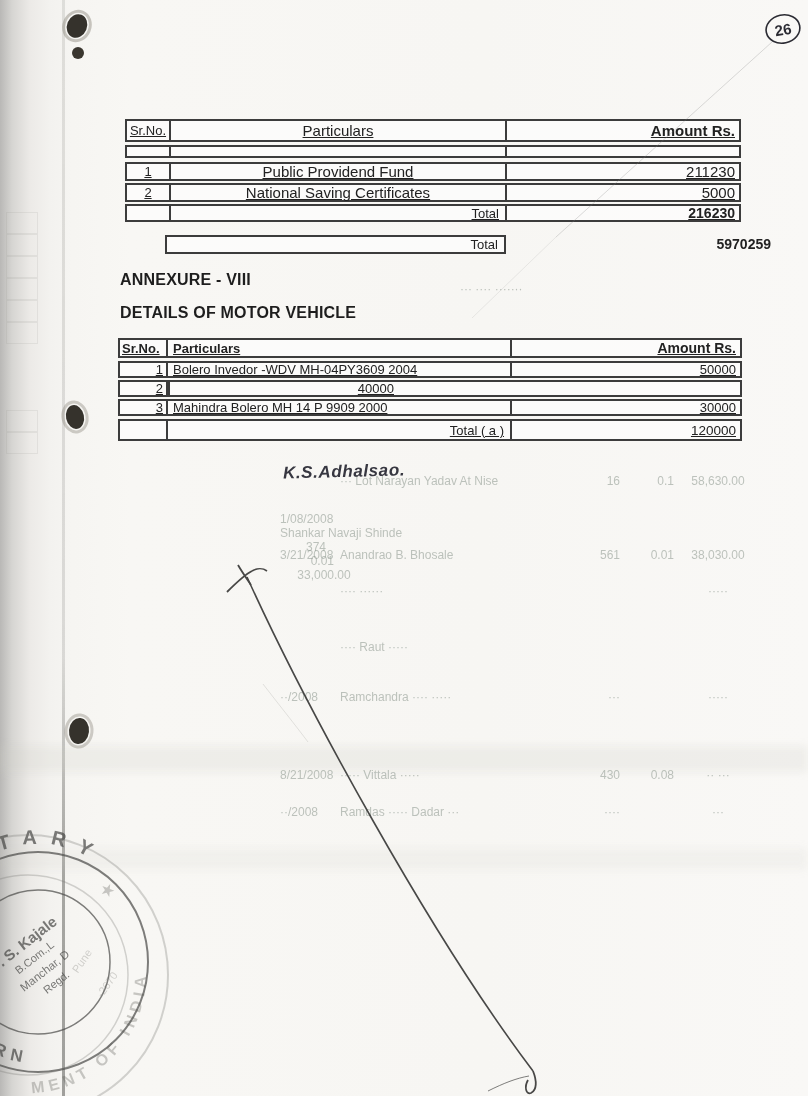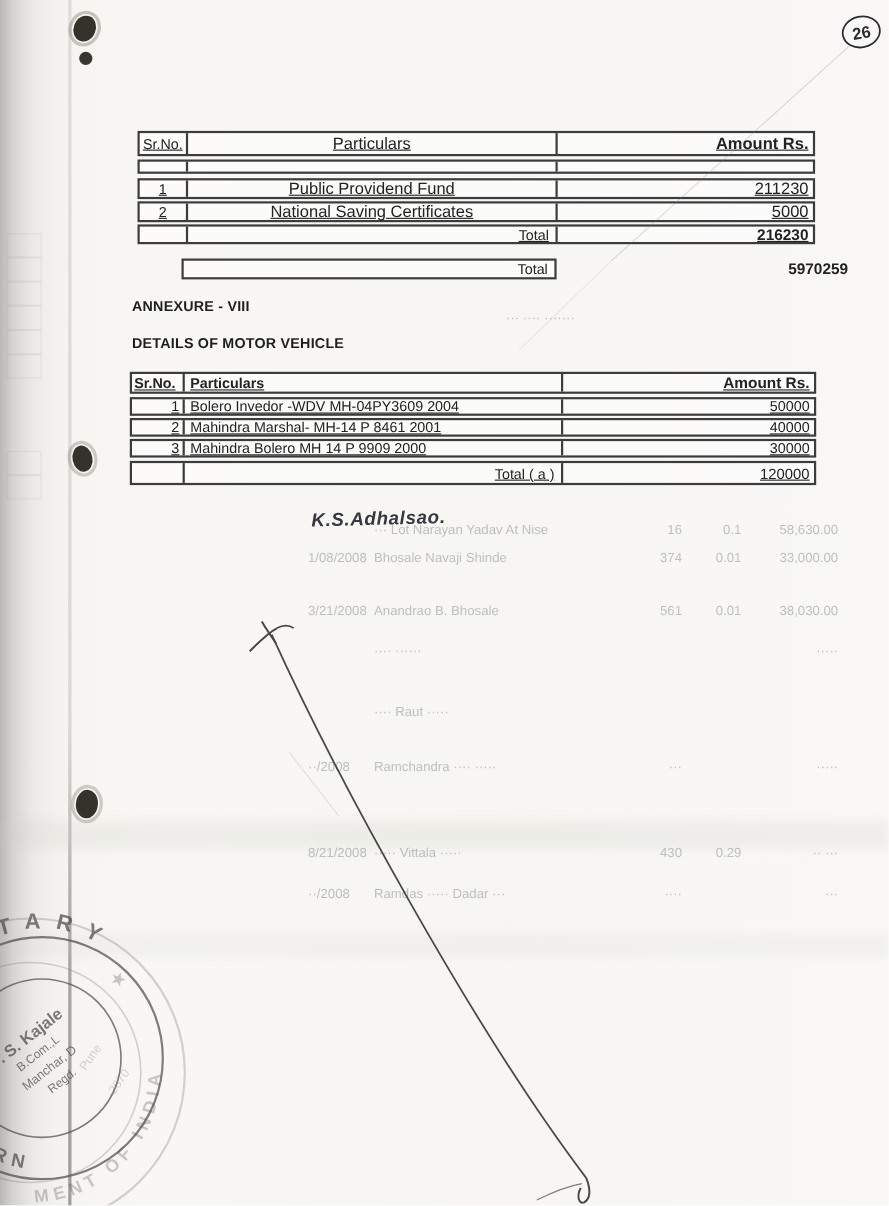--- a/index.html
+++ b/index.html
@@ -27,21 +27,21 @@
   .t1 .totalrow{height:18px;}
   .t1 .totalrow .part{justify-content:flex-end;padding-right:6px;font-size:13px;}
   .t1 .totalrow .amt{font-size:14px;font-weight:bold;}
   .t1 .head .amt{font-weight:bold;}
   
   .gtotal-box{position:absolute;left:165px;top:235px;width:341px;height:19px;border:2px solid #3c3c3c;
     background:rgba(255,255,255,.55);box-sizing:border-box;display:flex;align-items:center;justify-content:flex-end;
     padding-right:6px;font-size:13px;}
   .gtotal-amt{position:absolute;left:631px;top:236px;width:140px;text-align:right;font-size:14px;font-weight:bold;}
   
-  .heading{position:absolute;left:120px;font-size:13px;font-weight:bold;letter-spacing:.2px;color:#1e1e1e;}
+  .heading{position:absolute;left:120px;font-size:16px;font-weight:bold;letter-spacing:.2px;color:#1e1e1e;}
   
   .t2{left:118px;top:338px;width:624px;}
   .t2 .sr{width:48px;border-right:2px solid #3c3c3c;justify-content:flex-end;padding-right:3px;font-size:13px;}
   .t2 .part{flex:1;justify-content:flex-start;padding-left:5px;font-size:13px;}
   .t2 .amt{width:230px;border-left:2px solid #3c3c3c;justify-content:flex-end;padding-right:4px;font-size:13px;}
   .t2 .head{height:20px;font-weight:bold;}
   .t2 .head .sr{justify-content:flex-start;padding-left:2px;}
   .t2 .head .amt{font-size:14px;}
   .t2 .r{height:17px;margin-bottom:2px;}
   .t2 .totalrow{height:22px;margin-top:3px;}
@@ -50,21 +50,21 @@
   
   .handwriting{position:absolute;left:283px;top:462px;font-size:17px;font-style:italic;font-weight:bold;
     color:#23232e;letter-spacing:.6px;transform:rotate(-1.5deg);opacity:.9;}
   
   .ghost-row{position:absolute;left:280px;width:482px;display:flex;color:rgba(138,150,140,.55);
     font-size:12px;filter:blur(.55px);}
   .g-date{width:60px;}
   .g-name{flex:1;}
   .g-n1{width:46px;text-align:right;}
   .g-n2{width:54px;text-align:right;}
-  .g-amt{width:88px;text-align:right;}
+  .g-amt{width:88px;text-align:center;}
   .ghost-box{position:absolute;left:6px;width:30px;height:20px;border:1px solid rgba(150,150,143,.15);}
   .overlay{position:absolute;left:0;top:0;pointer-events:none;}
 </style>
 </head>
 <body>
 
 <div class="page">
 
   <div class="crease"></div>
   <div class="smudge" style="top:746px;height:26px;"></div>
@@ -82,23 +82,23 @@
   <div class="ghost-row" style="top:282px;left:460px;width:300px;">
     <span class="g-name">··· ···· ·······</span>
   </div>
   <div class="ghost-row" style="top:474px;">
     <span class="g-date"></span>
     <span class="g-name">··· Lot Narayan Yadav At Nise</span>
     <span class="g-n1">16</span>
     <span class="g-n2">0.1</span>
     <span class="g-amt">58,630.00</span>
   </div>
-  <div class="ghost-row" style="top:500px;">
+  <div class="ghost-row" style="top:512px;flex-direction:column;">
     <span class="g-date">1/08/2008</span>
-    <span class="g-name">Bhosale Navaji Shinde</span>
+    <span class="g-name">Shankar Navaji Shinde</span>
     <span class="g-n1">374</span>
     <span class="g-n2">0.01</span>
     <span class="g-amt">33,000.00</span>
   </div>
   <div class="ghost-row" style="top:548px;">
     <span class="g-date">3/21/2008</span>
     <span class="g-name">Anandrao B. Bhosale</span>
     <span class="g-n1">561</span>
     <span class="g-n2">0.01</span>
     <span class="g-amt">38,030.00</span>
@@ -121,21 +121,21 @@
     <span class="g-date">··/2008</span>
     <span class="g-name">Ramchandra ···· ·····</span>
     <span class="g-n1">···</span>
     <span class="g-n2"></span>
     <span class="g-amt">·····</span>
   </div>
   <div class="ghost-row" style="top:768px;">
     <span class="g-date">8/21/2008</span>
     <span class="g-name">····· Vittala ·····</span>
     <span class="g-n1">430</span>
-    <span class="g-n2">0.29</span>
+    <span class="g-n2">0.08</span>
     <span class="g-amt">·· ···</span>
   </div>
   <div class="ghost-row" style="top:805px;">
     <span class="g-date">··/2008</span>
     <span class="g-name">Ramdas ····· Dadar ···</span>
     <span class="g-n1">····</span>
     <span class="g-n2"></span>
     <span class="g-amt">···</span>
   </div>
 
@@ -181,21 +181,20 @@
       <div class="c part">Particulars</div>
       <div class="c amt">Amount Rs.</div>
     </div>
     <div class="trow r">
       <div class="c sr">1</div>
       <div class="c part">Bolero Invedor -WDV MH-04PY3609 2004</div>
       <div class="c amt">50000</div>
     </div>
     <div class="trow r">
       <div class="c sr">2</div>
-      <div class="c part">Mahindra Marshal- MH-14 P 8461 2001</div>
       <div class="c amt">40000</div>
     </div>
     <div class="trow r">
       <div class="c sr">3</div>
       <div class="c part">Mahindra Bolero MH 14 P 9909 2000</div>
       <div class="c amt">30000</div>
     </div>
     <div class="trow totalrow">
       <div class="c sr"></div>
       <div class="c part">Total ( a )</div>

